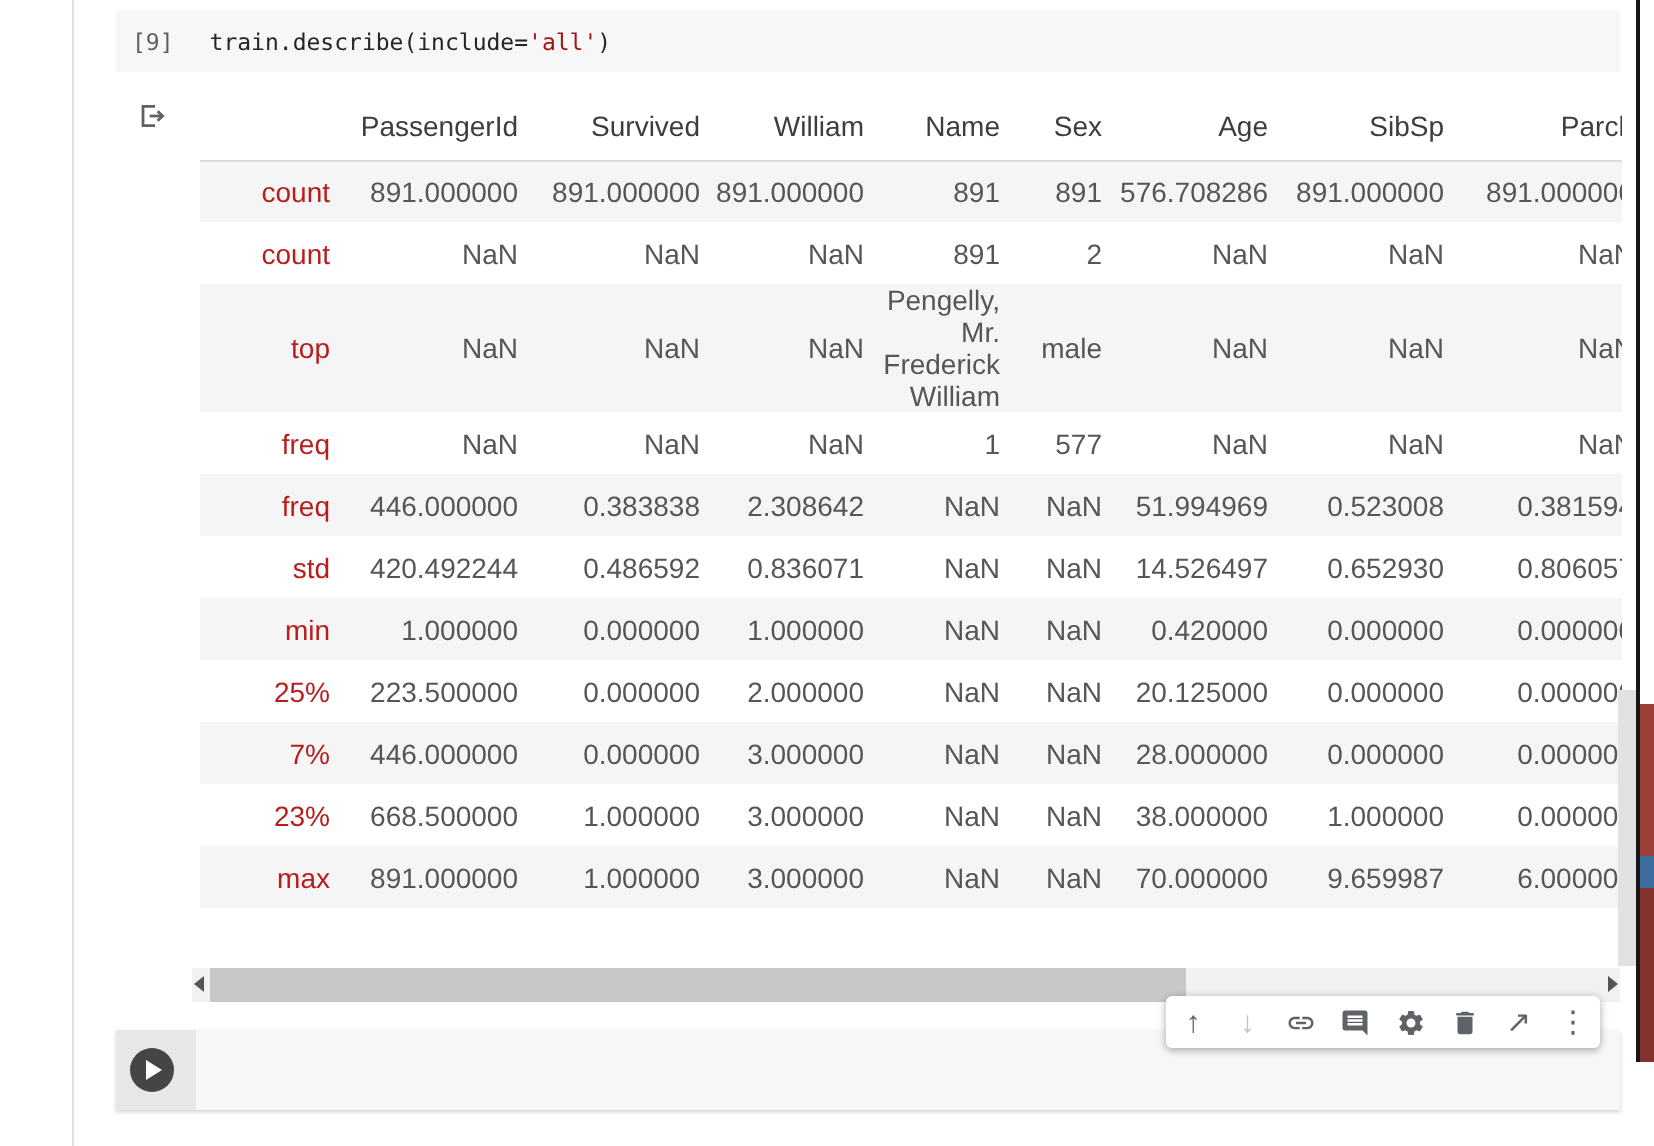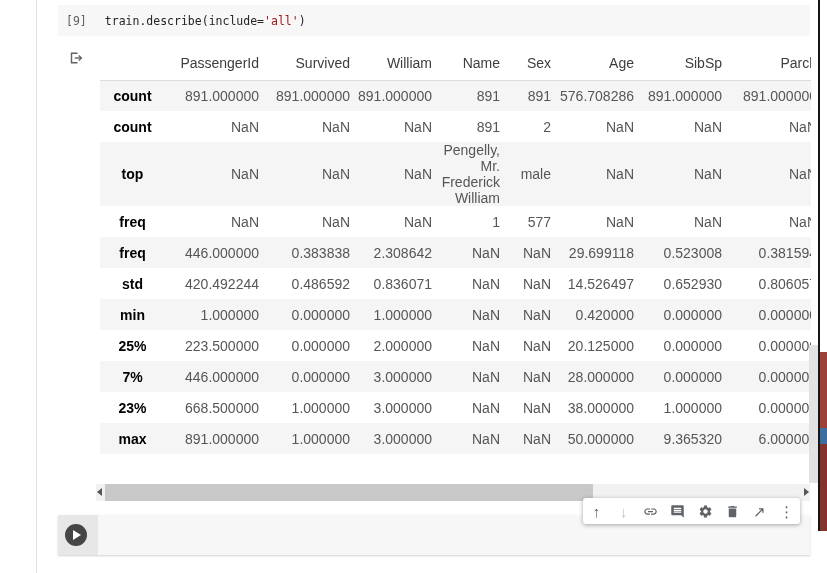--- a/index.html
+++ b/index.html
@@ -18,21 +18,21 @@
   .output-icon{position:absolute;left:68px;top:50px;width:16px;height:16px;}
 
   
   .df-wrap{position:absolute;left:100px;top:46px;width:711px;height:427px;overflow:hidden;}
   table.df{border-collapse:collapse;table-layout:fixed;width:717px;font-size:14px;color:#565656;}
   table.df th,table.df td{padding:0;text-align:right;vertical-align:middle;white-space:pre-line;
                           overflow:hidden;font-weight:normal;}
   table.df thead tr{height:34px;}
   table.df thead th{color:#3d3d3d;border-bottom:1px solid #dcdcdc;}
   table.df tbody tr{height:31px;}
-  table.df tbody th{font-weight:bold;color:#000000;text-align:center;}
+  table.df tbody th{font-weight:normal;color:#b91c1c;text-align:right;}
   table.df tr.stripe{background:#f5f5f5;}
 
   
   .v-scroll{position:absolute;left:809px;top:345px;width:9px;height:138px;background:#e2e2e2;}
   .h-scrollbar{position:absolute;left:96px;top:484px;width:714px;height:17px;background:#f1f1f1;}
   .h-scroll-thumb{position:absolute;left:9px;top:0;width:488px;height:17px;background:#c8c8c8;}
   .arrow-left{position:absolute;left:1px;top:4px;width:0;height:0;
               border-top:4.5px solid transparent;border-bottom:4.5px solid transparent;border-right:5px solid #555;}
   .arrow-right{position:absolute;right:1px;top:4px;width:0;height:0;
                border-top:4.5px solid transparent;border-bottom:4.5px solid transparent;border-left:5px solid #555;}
@@ -155,21 +155,21 @@
             <td>NaN</td>
             <td>NaN</td>
           </tr>
           <tr class="stripe">
             <th>freq</th>
             <td>446.000000</td>
             <td>0.383838</td>
             <td>2.308642</td>
             <td>NaN</td>
             <td>NaN</td>
-            <td>29.699118</td>
+            <td>51.994969</td>
             <td>0.523008</td>
             <td>0.381594</td>
           </tr>
           <tr>
             <th>std</th>
             <td>420.492244</td>
             <td>0.486592</td>
             <td>0.836071</td>
             <td>NaN</td>
             <td>NaN</td>
@@ -221,22 +221,22 @@
             <td>1.000000</td>
             <td>0.000000</td>
           </tr>
           <tr class="stripe">
             <th>max</th>
             <td>891.000000</td>
             <td>1.000000</td>
             <td>3.000000</td>
             <td>NaN</td>
             <td>NaN</td>
-            <td>50.000000</td>
-            <td>9.365320</td>
+            <td>70.000000</td>
+            <td>9.659987</td>
             <td>6.000000</td>
           </tr>
         </tbody>
     </table>
   </div>
 
   <div class="v-scroll"></div>
 
   <div class="h-scrollbar">
     <span class="arrow-left"></span>

